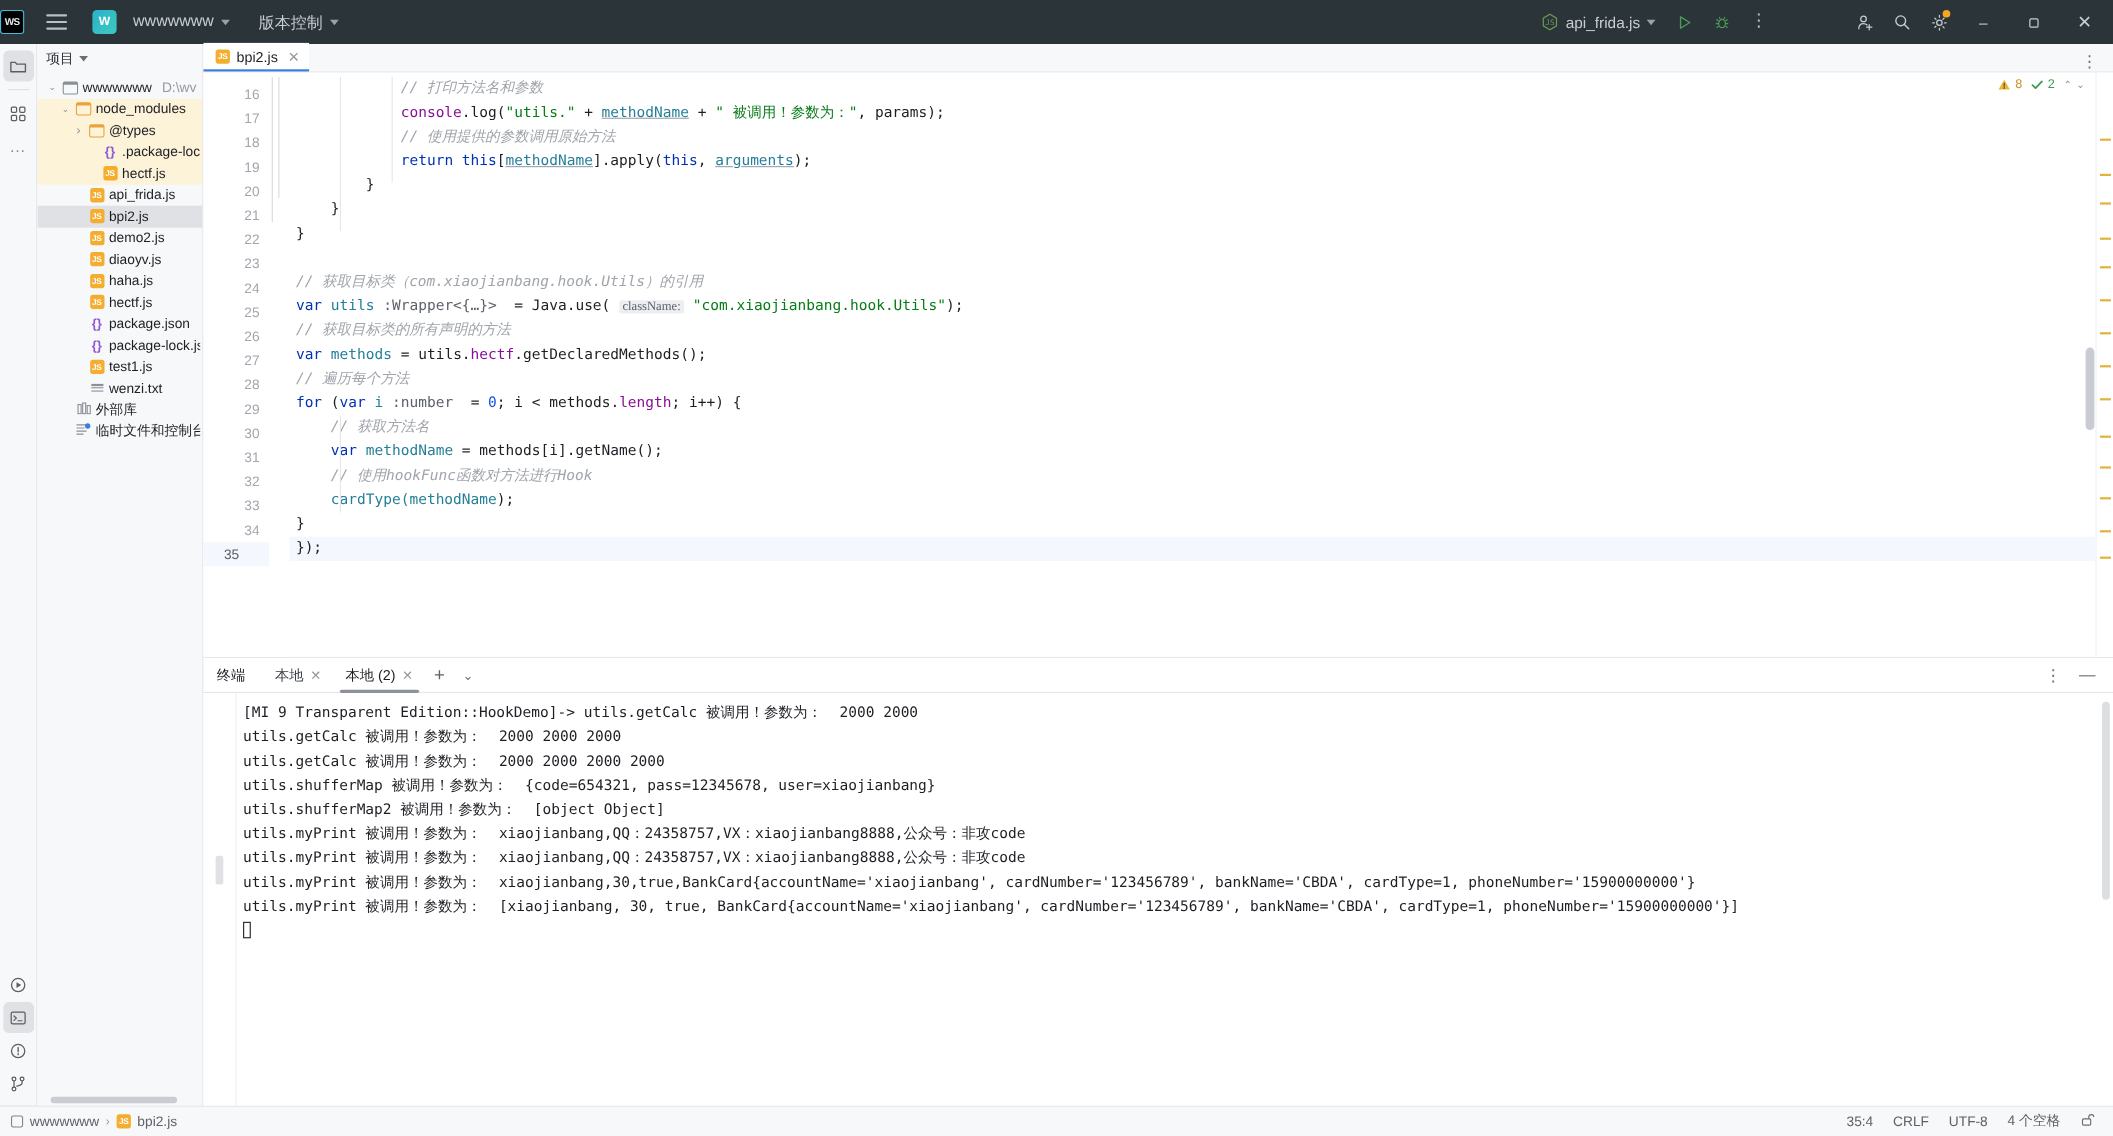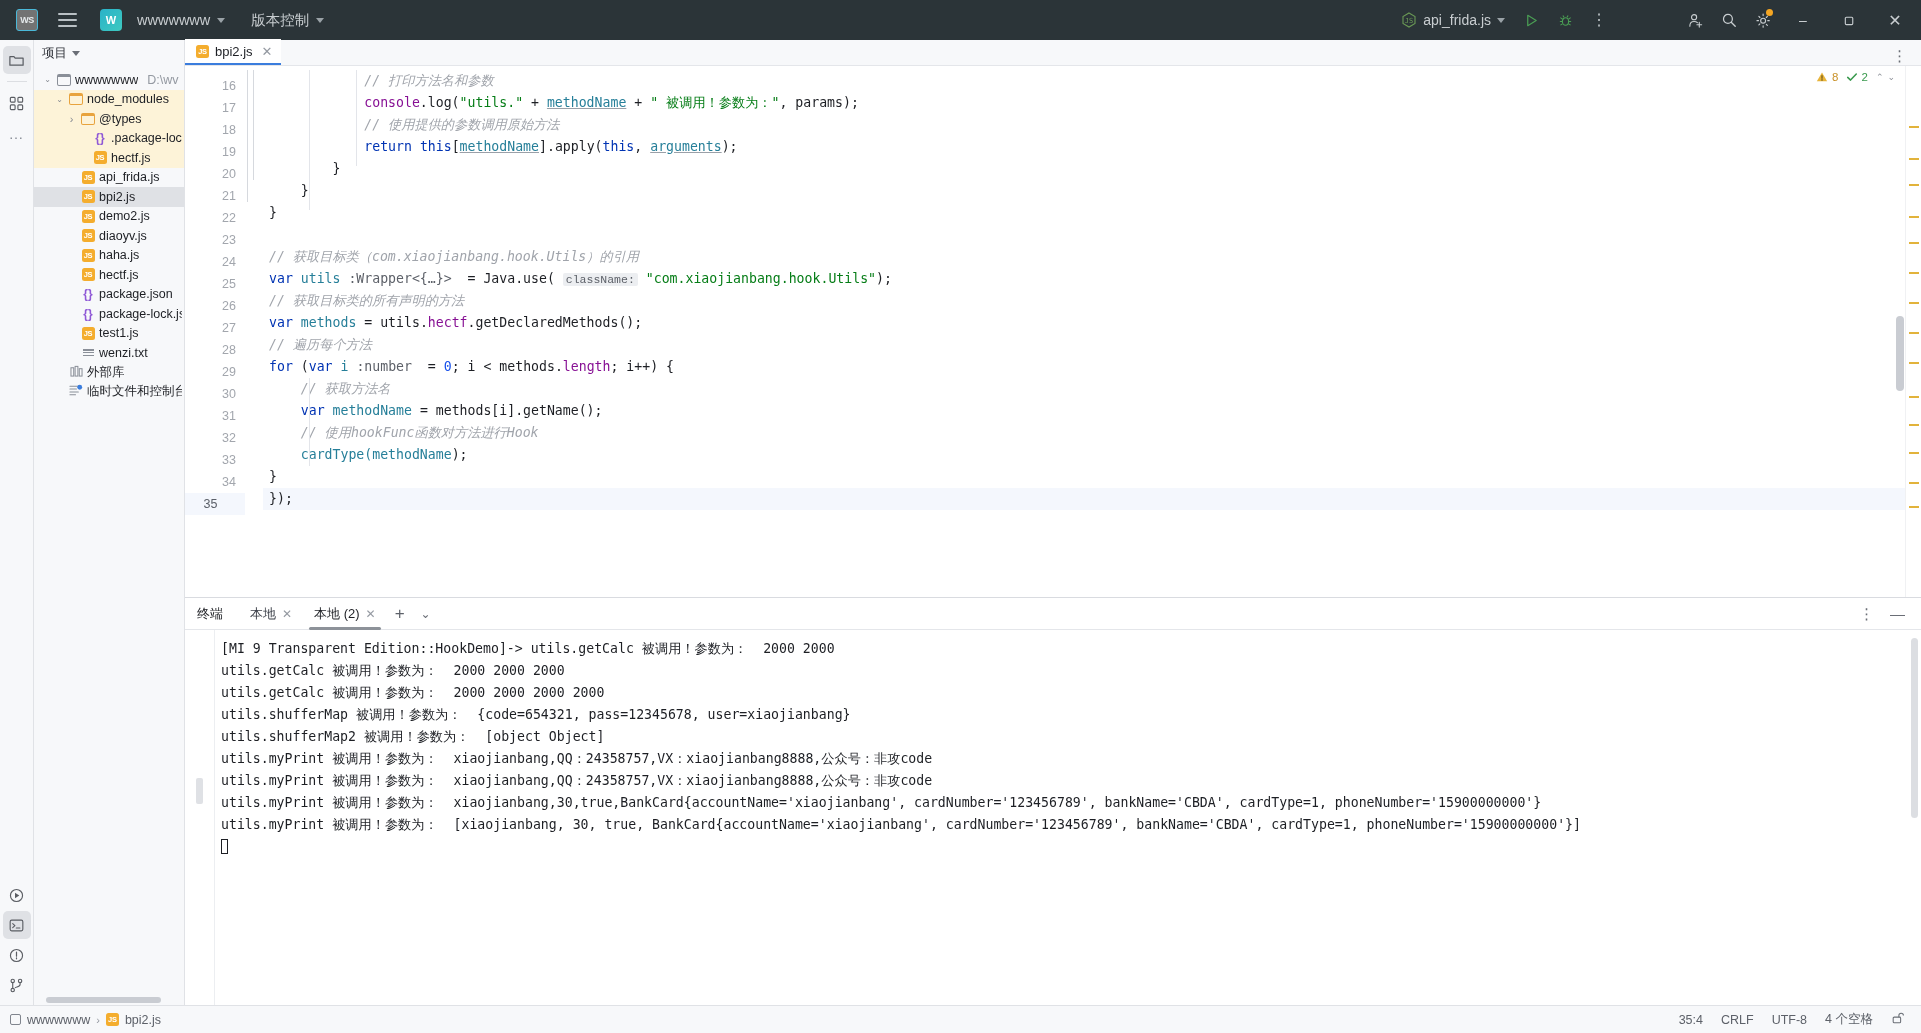--- a/index.html
+++ b/index.html
@@ -11,22 +11,22 @@
   }
   .app { position: relative; width:1921px; height:1033px; display:flex; flex-direction:column; }
 
   
   .titlebar {
     height: 40px; background:#2b3438; display:flex; align-items:center;
     color:#c8cdd0; font-size:14.5px; flex:0 0 40px;
   }
   .tb-left { display:flex; align-items:center; gap:0px; }
   .ws-logo {
-    width:22px;height:22px;margin-left:16px;margin-right:12px;border-radius:3px;
-    background:#737373; border:1.5px solid #4ab8d8; display:flex;align-items:center;justify-content:center;
+    width:22px;height:22px;margin-left:0;margin-right:12px;border-radius:3px;
+    background:#000000; border:1.5px solid #4ab8d8; display:flex;align-items:center;justify-content:center;
     color:#e6eaec;font-size:9px;font-weight:bold;letter-spacing:-0.5px;
   }
   .hamburger { width:34px;height:30px;display:flex;flex-direction:column;justify-content:center;align-items:center;gap:4px;cursor:pointer;margin-right:8px;}
   .hamburger span { display:block;width:19px;height:2px;background:#b9c0c4;border-radius:1px;}
   .proj-badge {
     width:22px;height:22px;border-radius:4px;background:linear-gradient(135deg,#29b2c9,#3ec9c0);
     display:flex;align-items:center;justify-content:center;color:#fff;font-size:11px;font-weight:bold;margin-right:8px;
   }
   .tb-item { display:flex;align-items:center;gap:7px;padding:4px 8px;border-radius:4px;cursor:pointer;white-space:nowrap;}
   .chev { width:0;height:0;border-left:4px solid transparent;border-right:4px solid transparent;border-top:5px solid #9aa2a7;display:inline-block;}
@@ -96,21 +96,21 @@
   .cline.cur{background:#f4f7fd;}
   .indent-guide{position:absolute;top:4px;bottom:0;width:1px;background:#e3e5ea;}
   .c-cmt{color:#a0a4ab;font-style:italic;}
   .c-kw{color:#0033b3;}
   .c-str{color:#067d17;}
   .c-num{color:#1750eb;}
   .c-prop{color:#871094;}
   .c-local{color:#267f99;}
   .c-type{color:#1d1f24;}
   .c-und{text-decoration:underline;text-decoration-color:#9aa0a8;}
-  .c-hint{background:#eceef1;color:#5d6169;font-family:Liberation Mono, monospace;font-size:11.5px;padding:0 3px;border-radius:2px;}
+  .c-hint{background:#eceef1;color:#5d6169;font-family:Liberation Serif, serif;font-size:11.5px;padding:0 3px;border-radius:2px;}
   .c-typehint{color:#5d6169;}
 
   
   .markers{width:16px;flex:0 0 16px;background:#fff;position:relative;border-left:1px solid #f0f1f3;}
   .mk{position:absolute;right:2px;width:10px;height:2px;background:#e2b33b;}
   .insp-widget{position:absolute;top:5px;right:26px;display:flex;align-items:center;gap:4px;font-size:11.5px;color:#5d6169;z-index:5;}
   .insp-widget .w-warn{color:#c9922a;}
   .insp-widget .w-ok{color:#3a9a4e;}
   .insp-chev{color:#8b8f97;font-size:9px;}
   .vscroll{position:absolute;right:17px;top:250px;width:8px;height:75px;background:#c9ccd2;border-radius:4px;z-index:6;}

